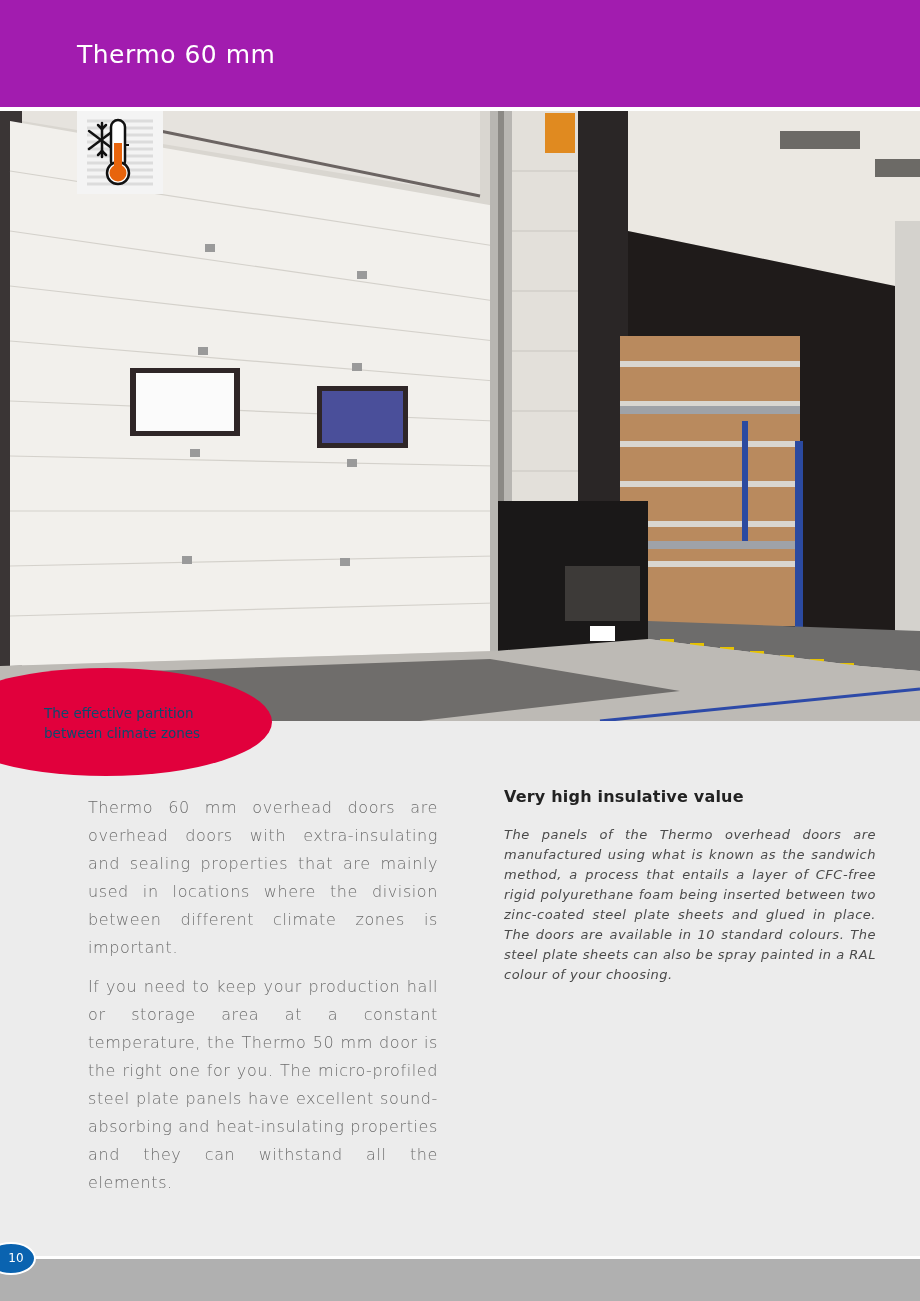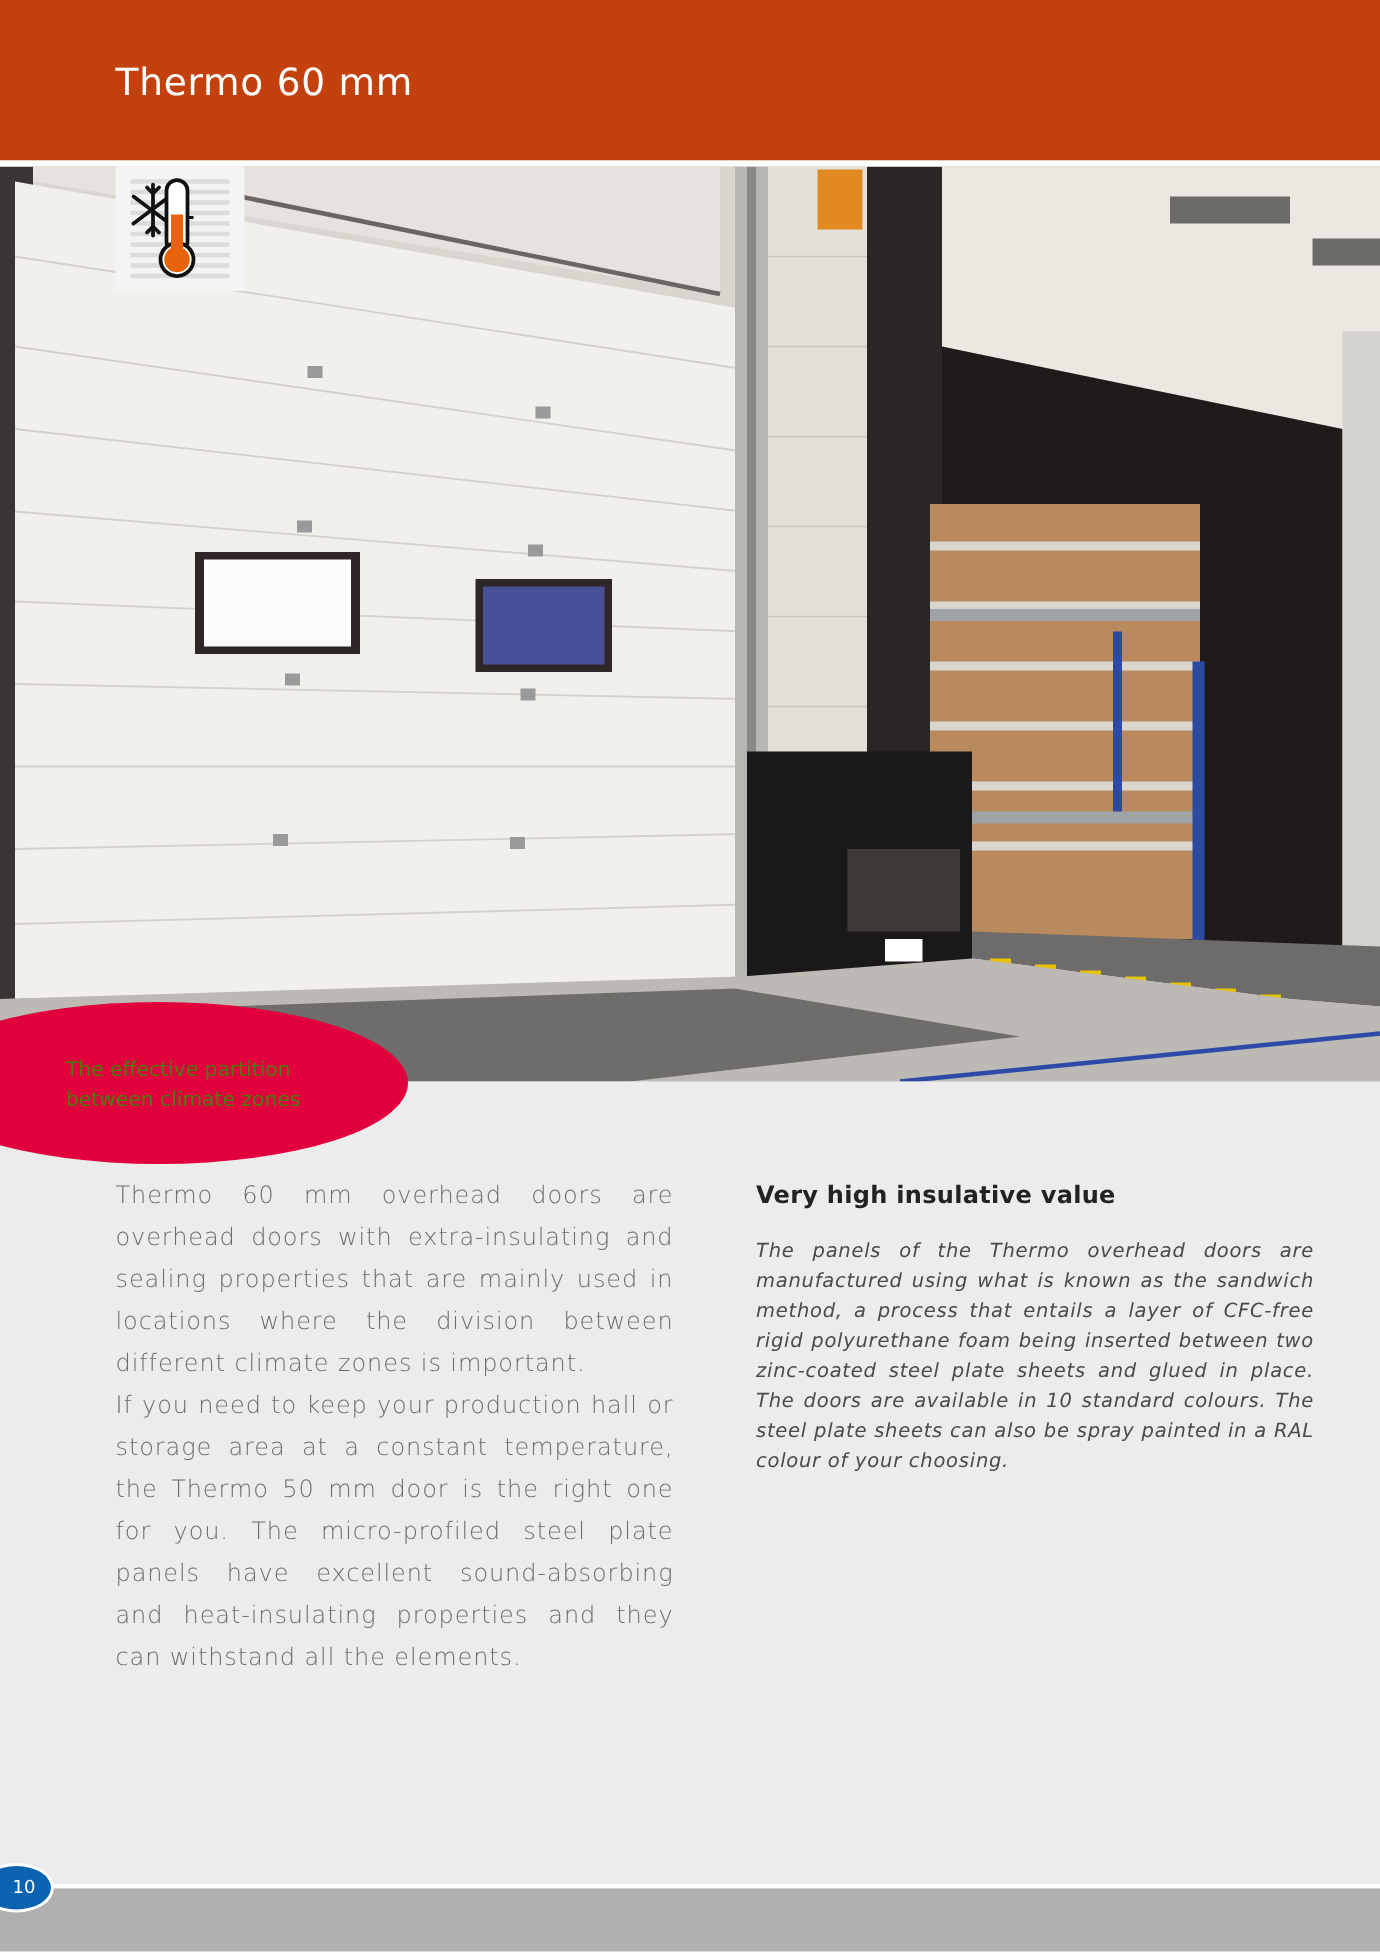--- a/index.html
+++ b/index.html
@@ -1,32 +1,32 @@
 <!DOCTYPE html>
 <html><head>
 <meta charset="utf-8">
 <style>
   * { box-sizing: border-box; margin: 0; padding: 0; }
   html, body { width: 920px; height: 1301px; overflow: hidden; }
   body { background: #ececec; font-family: "DejaVu Sans", sans-serif; position: relative; }
 
-  .header { position: absolute; left: 0; top: 0; width: 920px; height: 107px; background: #c2410c; }
+  .header { position: absolute; left: 0; top: 0; width: 920px; height: 107px; background: #a21caf; }
   .header-title { position: absolute; left: 77px; top: 40px; color: #ffffff; font-size: 25px; letter-spacing: 0.5px; font-family: "DejaVu Sans", sans-serif; font-weight: normal; }
   .header-rule { position: absolute; left: 0; top: 107px; width: 920px; height: 4px; background: #ffffff; }
 
   .photo { position: absolute; left: 0; top: 111px; width: 920px; height: 610px; overflow: hidden; background: #cfccc6; }
   .photo svg { display: block; }
 
   .icon-box { position: absolute; left: 77px; top: 111px; width: 86px; height: 83px; background: #f4f4f4; }
 
   .tagline { position: absolute; left: -60px; top: 668px; width: 332px; height: 108px; background: #e1003c; border-radius: 50%; }
-  .tagline-text { position: absolute; left: 44px; top: 703px; color: #4d7c0f; font-size: 13.5px; line-height: 20px; }
+  .tagline-text { position: absolute; left: 44px; top: 703px; color: #0c4a6e; font-size: 13.5px; line-height: 20px; }
 
   .col-left { position: absolute; left: 77px; top: 783px; width: 372px; color: #6d6d6d; font-size: 16px; line-height: 28px; letter-spacing: 0.6px; text-align: justify; font-weight: 300; }
-  .col-left p { margin: 0; }
+  .col-left p { margin: 11px; }
 
   .col-right { position: absolute; left: 504px; top: 785px; width: 372px; }
   .col-right h2 { font-size: 16px; font-weight: bold; color: #222222; line-height: 24px; margin-bottom: 16px; letter-spacing: 0.2px; font-weight: 600; }
   .col-right p { font-size: 13px; line-height: 20px; color: #4a4a4a; text-align: justify; letter-spacing: 0.5px; font-style: italic; }
 
   .footer-rule { position: absolute; left: 0; top: 1256px; width: 920px; height: 3px; background: #ffffff; }
   .footer { position: absolute; left: 0; top: 1259px; width: 920px; height: 42px; background: #b0b0b0; }
   .page-num { position: absolute; left: -14px; top: 1242px; width: 50px; height: 33px; border-radius: 50%; background: #0a63b0; border: 2.5px solid #ffffff; color: #ffffff; font-size: 12px; line-height: 28px; text-align: center; padding-left: 10px; }
 </style>
 </head>

